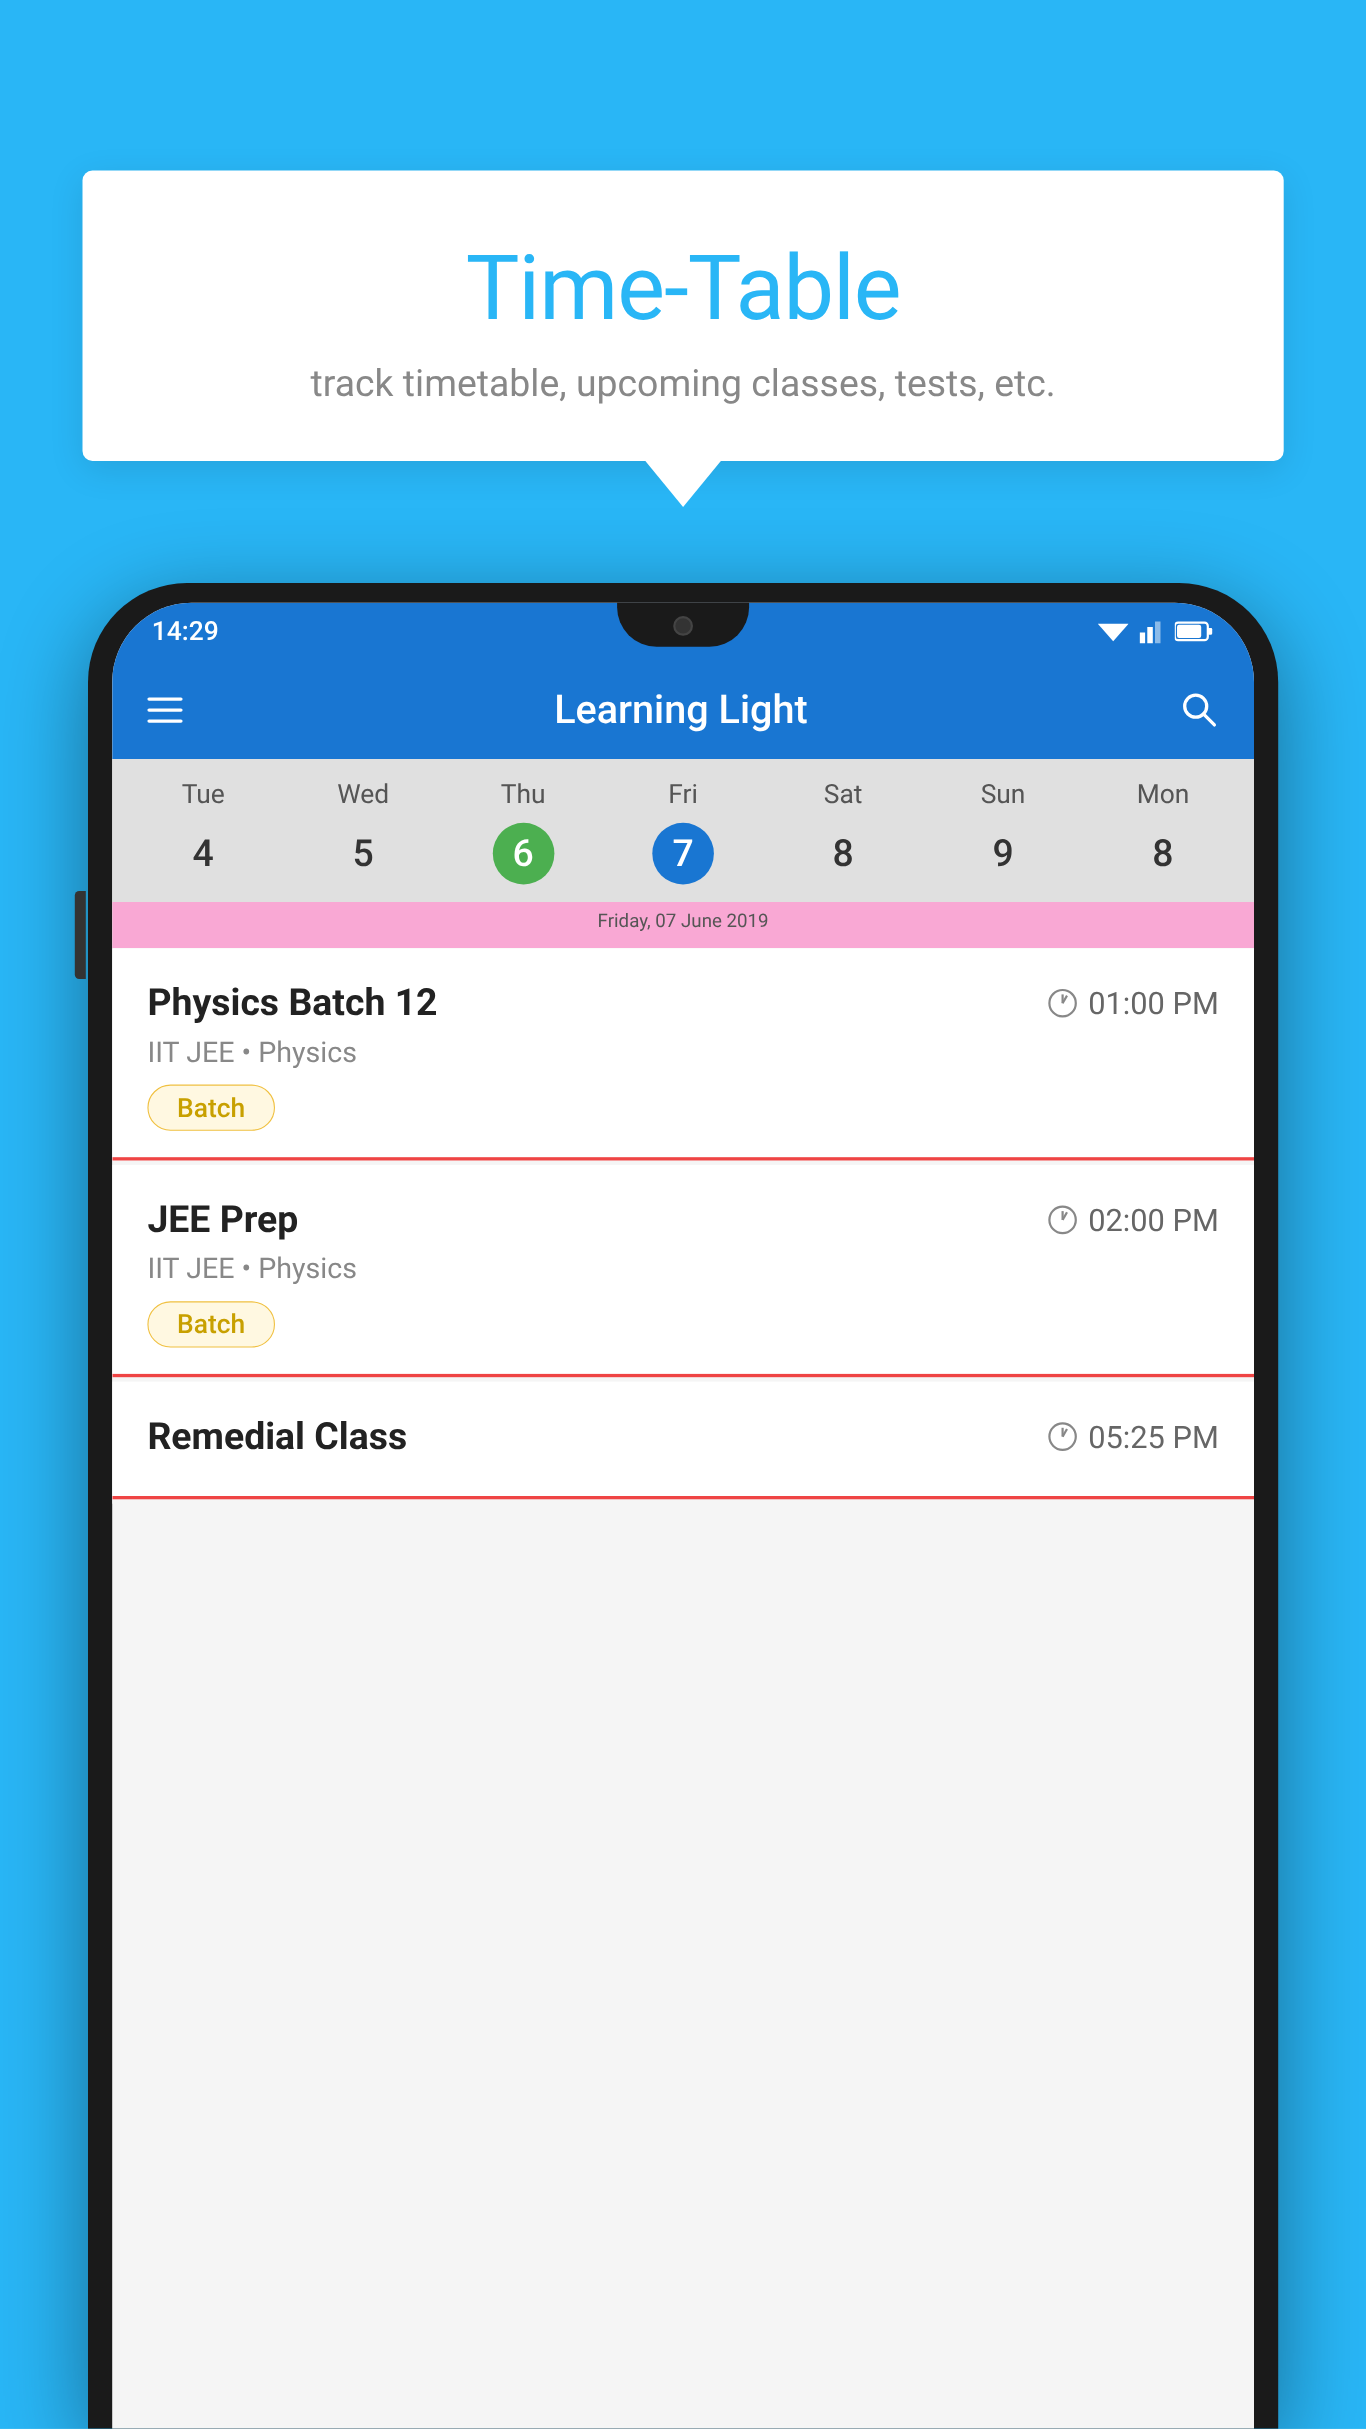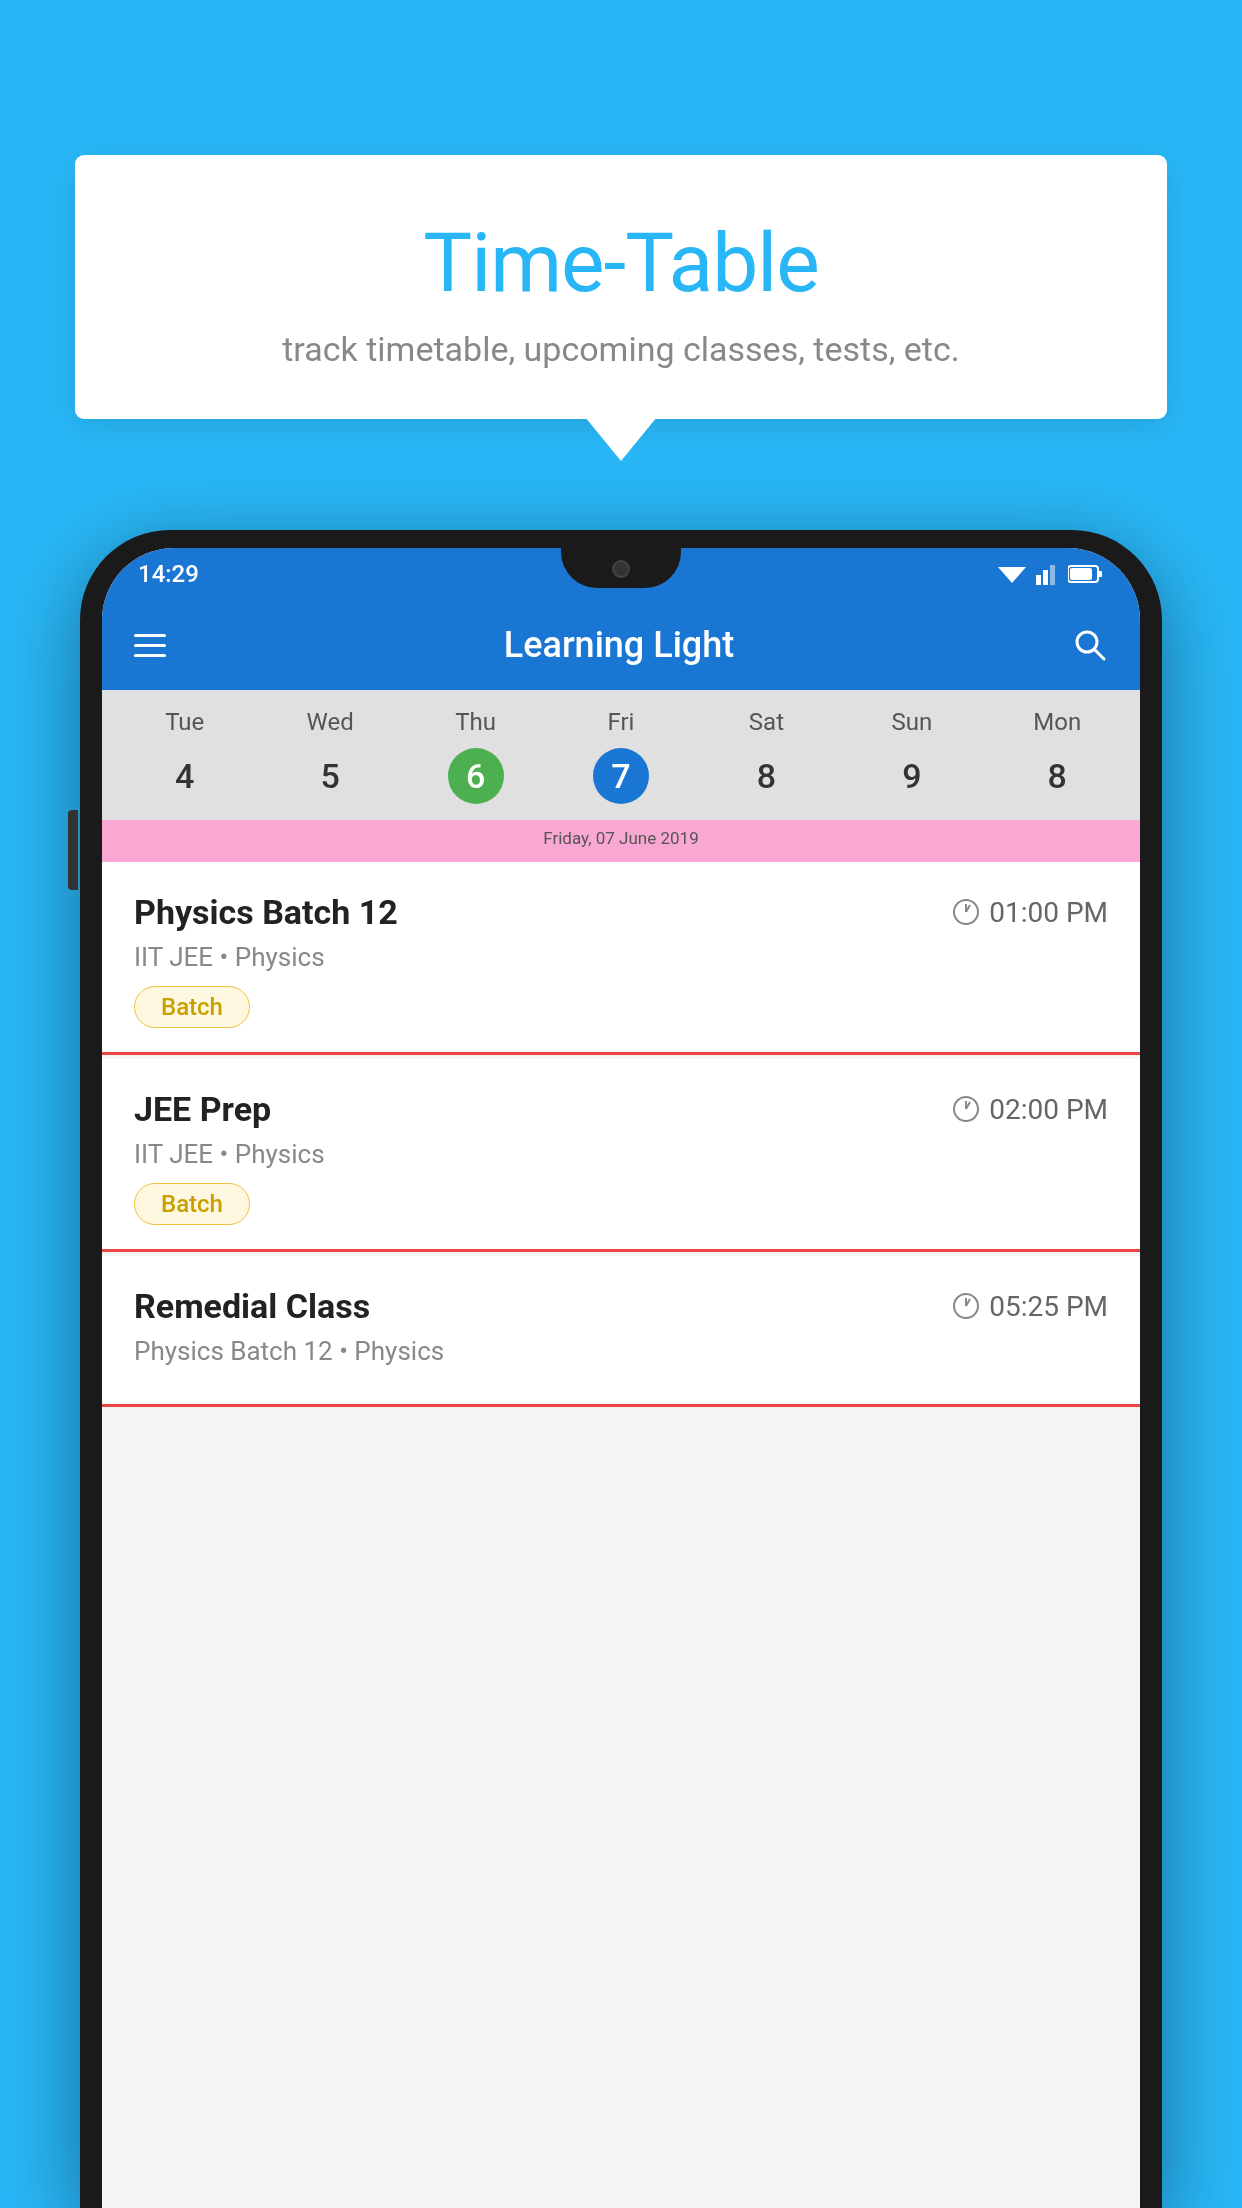--- a/index.html
+++ b/index.html
@@ -401,18 +401,17 @@
       </div>
 
       <div class="class-item">
         <div class="class-item-header">
           <div class="class-name">Remedial Class</div>
           <div class="class-time">
             <div class="clock-icon"></div>
             <span>05:25 PM</span>
           </div>
         </div>
-        <div class="class-meta">Physics Batch 12 • Physics</div>
       </div>
 
     </div>
   </div>
 </div>
 
 </body></html>

